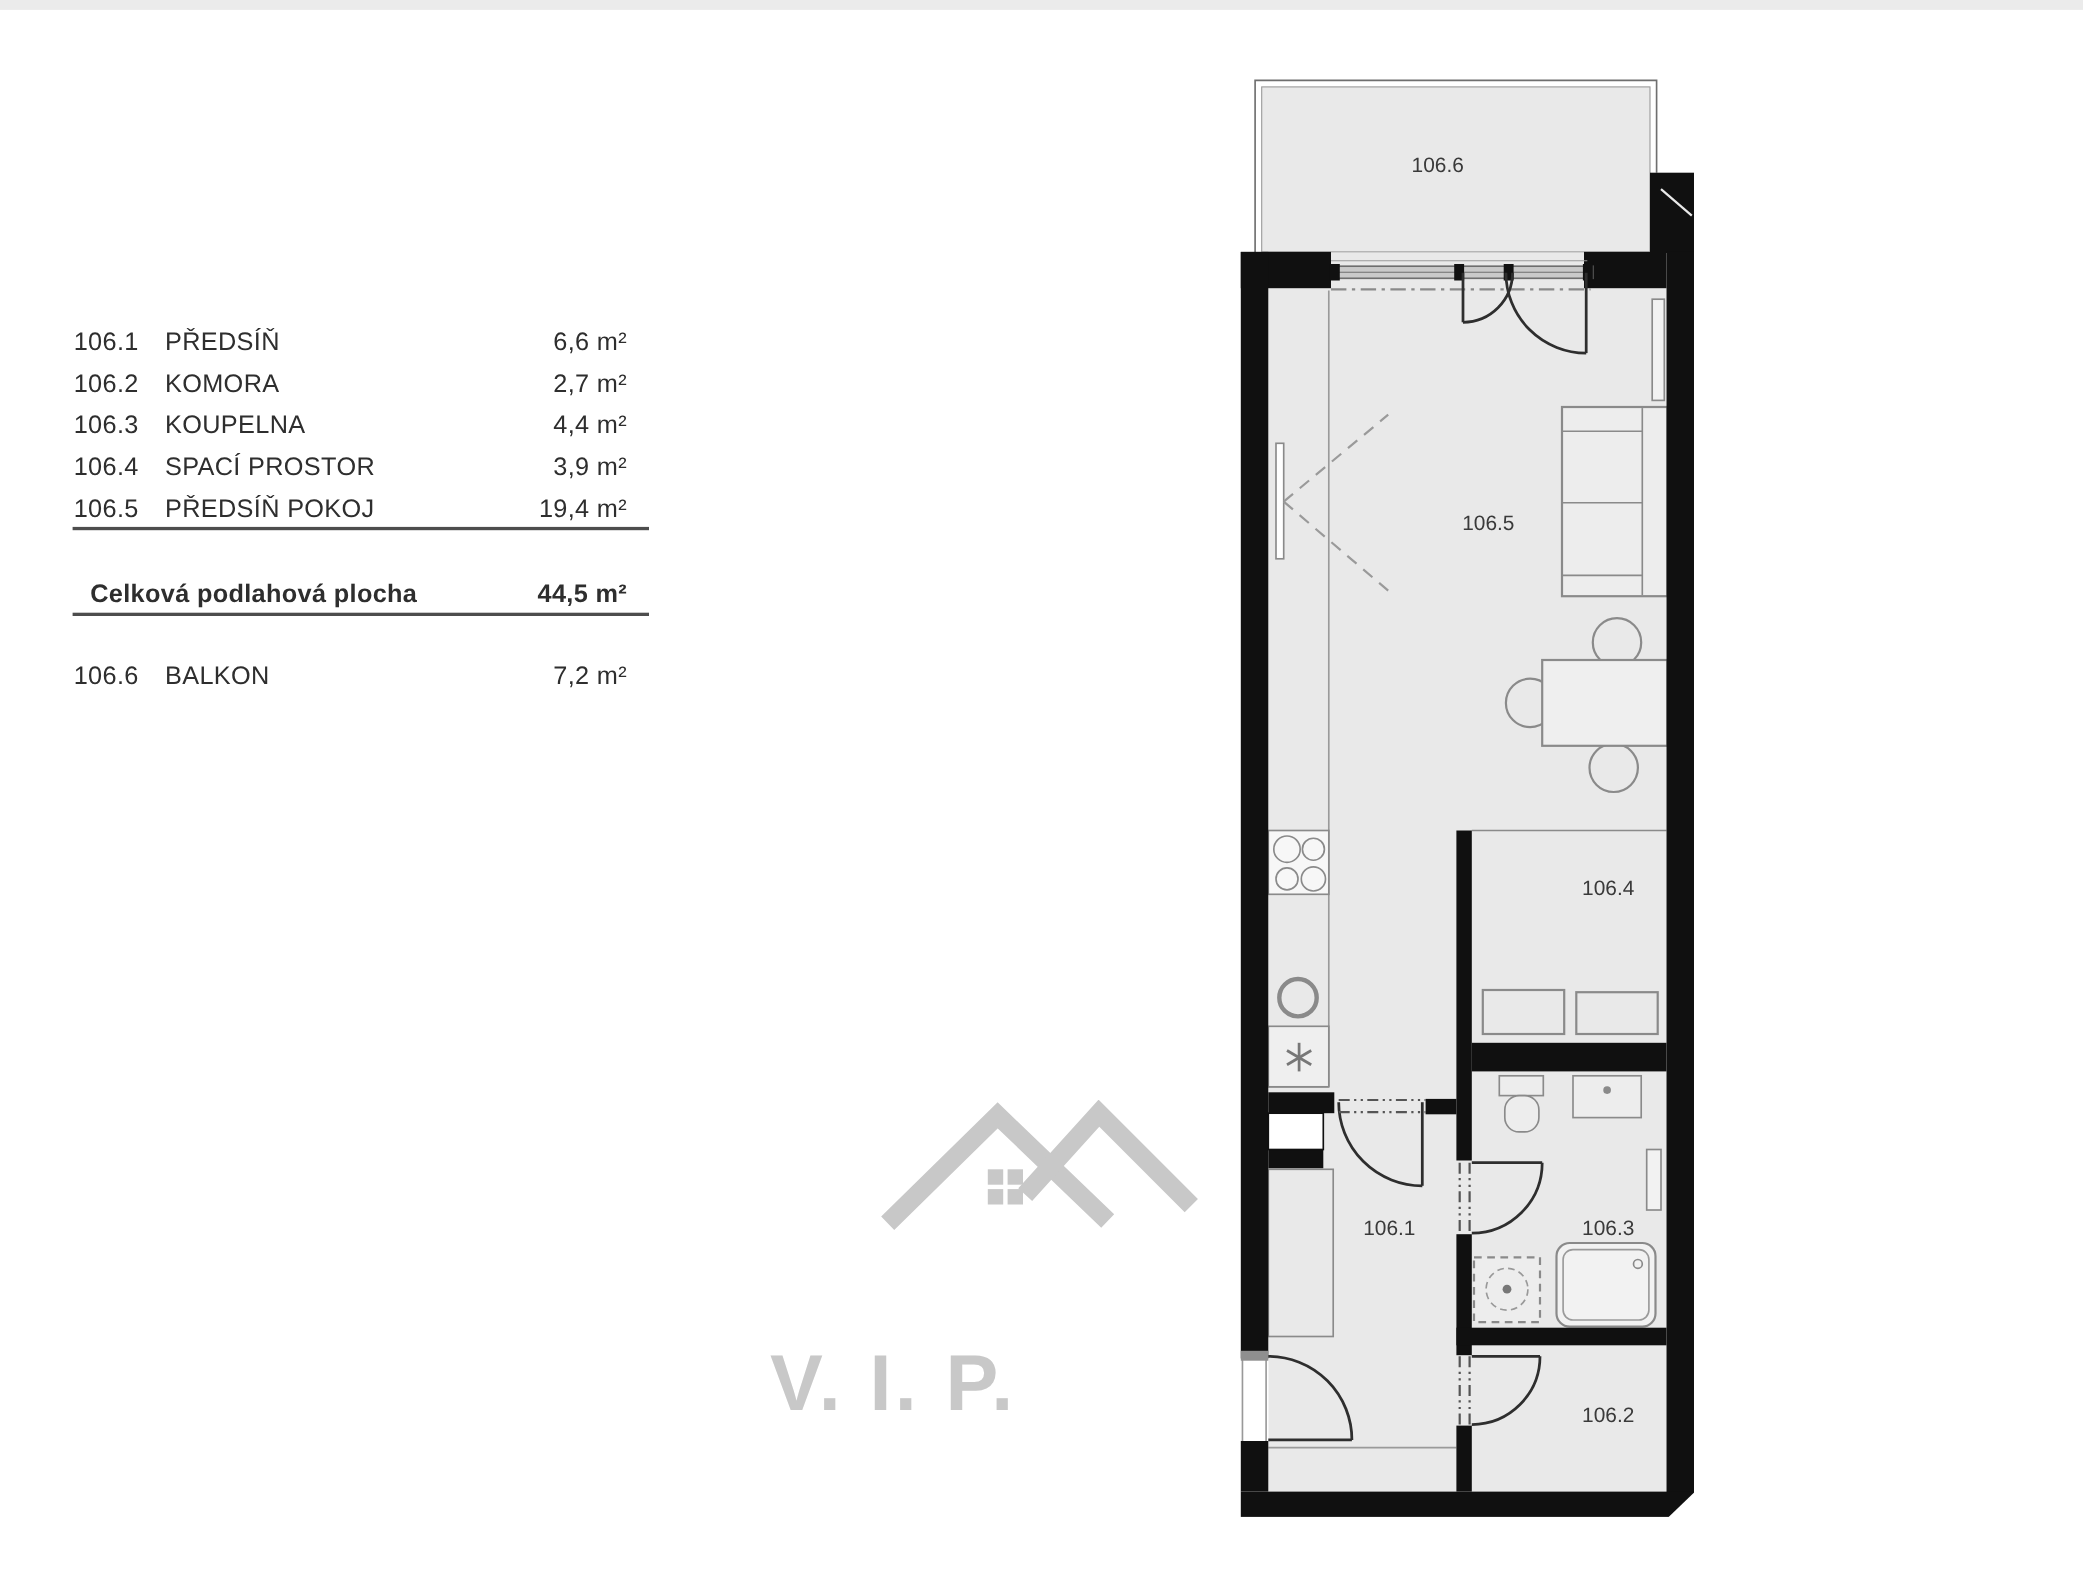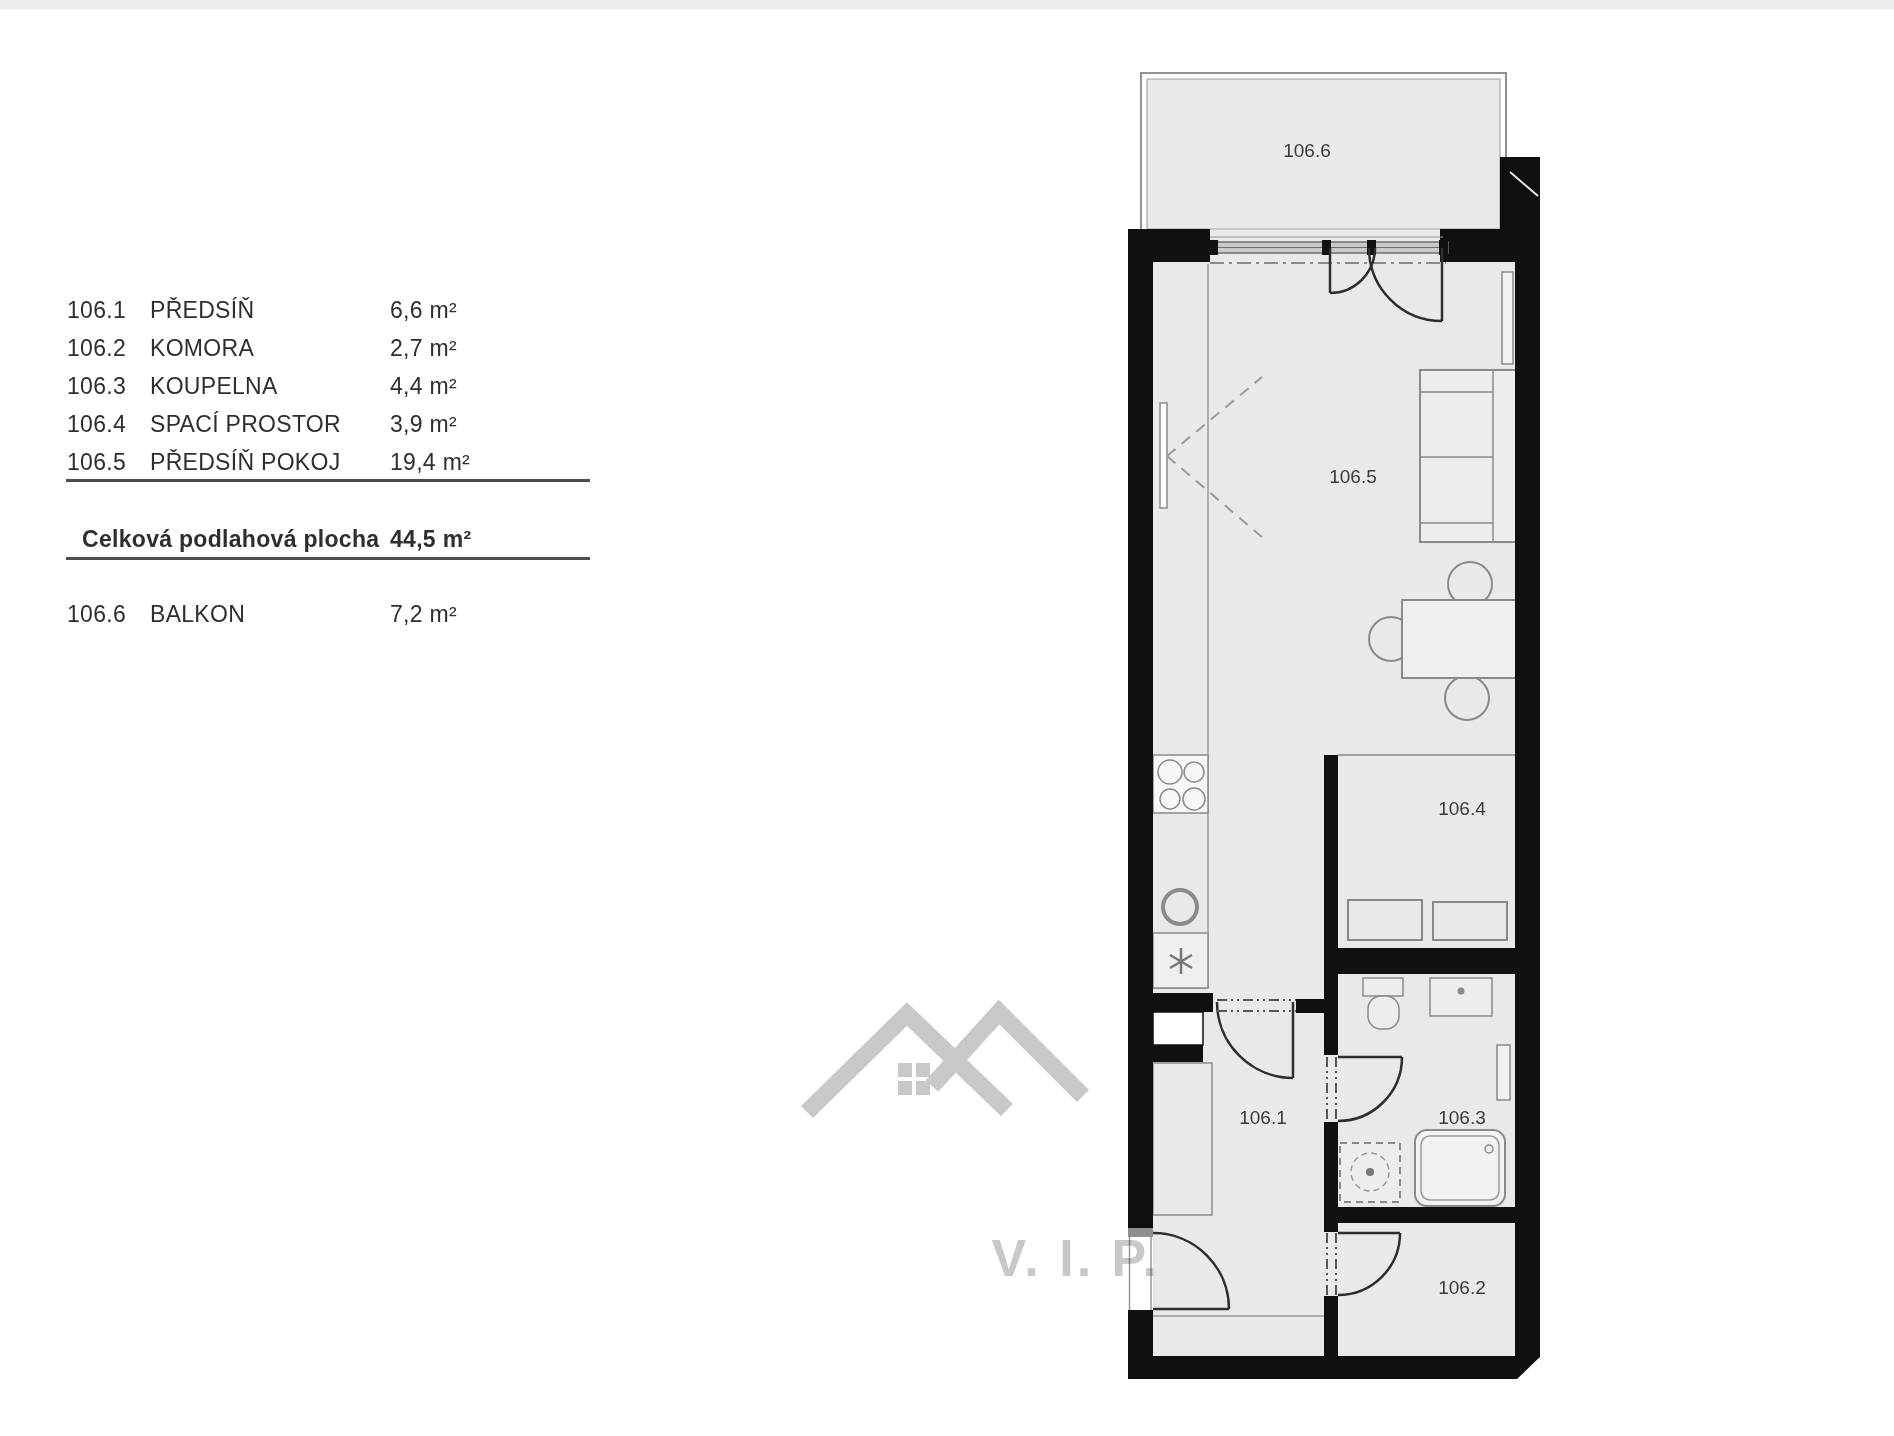--- a/index.html
+++ b/index.html
@@ -4,35 +4,35 @@
 <style>
   html,body{margin:0;padding:0;background:#fff;}
   body{width:1894px;height:1436px;position:relative;overflow:hidden;
        font-family:"Liberation Sans","DejaVu Sans",sans-serif;color:#2e2e2e;}
   .topstrip{position:absolute;left:0;top:0;width:1894px;height:9px;background:#ebebeb;}
   
   .legend{position:absolute;left:0;top:0;}
   .lrow{position:absolute;height:30px;line-height:30px;font-size:23px;letter-spacing:.3px;}
   .lcode{position:absolute;left:67px;width:90px;}
   .lname{position:absolute;left:150px;width:260px;white-space:nowrap;}
-  .larea{position:absolute;left:390px;width:180px;white-space:nowrap;}
+  .larea{position:absolute;left:390px;width:180px;text-align:right;white-space:nowrap;}
   .lrule{position:absolute;left:66px;width:524px;height:2.5px;background:#4d4d4d;}
   .bold{font-weight:bold;}
   .totlabel{position:absolute;left:82px;width:340px;white-space:nowrap;}
   
   .plan-svg{position:absolute;left:0;top:0;}
   .plan-labels{position:absolute;left:0;top:0;width:1894px;height:1436px;pointer-events:none;}
   .rlabel{position:absolute;transform:translate(-50%,-50%);font-size:19px;color:#3a3a3a;white-space:nowrap;}
   
   .wm{position:absolute;left:0;top:0;width:1894px;height:1436px;pointer-events:none;
       mix-blend-mode:multiply;}
   .wm-title{position:absolute;left:704px;top:1088px;width:456px;text-align:center;
       font-size:126px;font-weight:bold;color:#c8c8c8;letter-spacing:1px;line-height:126px;}
-  .wm-sub{position:absolute;left:700px;top:1218px;width:460px;text-align:right;
-      font-size:52px;font-weight:bold;color:#c8c8c8;letter-spacing:3px;line-height:80px;}
+  .wm-sub{position:absolute;left:700px;top:1218px;width:460px;text-align:left;
+      font-size:72px;font-weight:bold;color:#c8c8c8;letter-spacing:3px;line-height:80px;}
   .wm-icon{position:absolute;left:795px;top:1000px;}
 </style>
 </head>
 <body>
 
 <div class="topstrip"></div>
 
 <div class="legend">
   <div class="lrow" style="top:295px">
     <span class="lcode">106.1</span>

